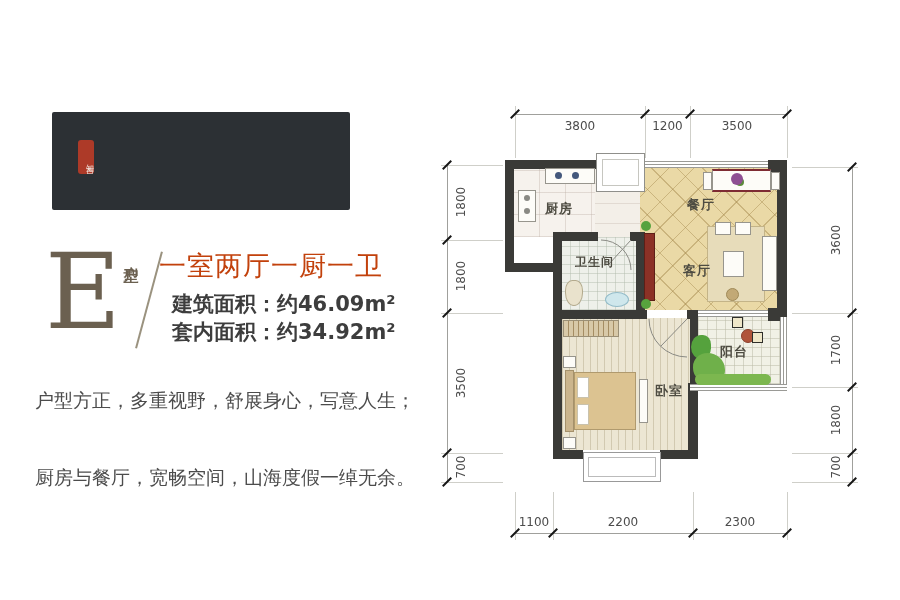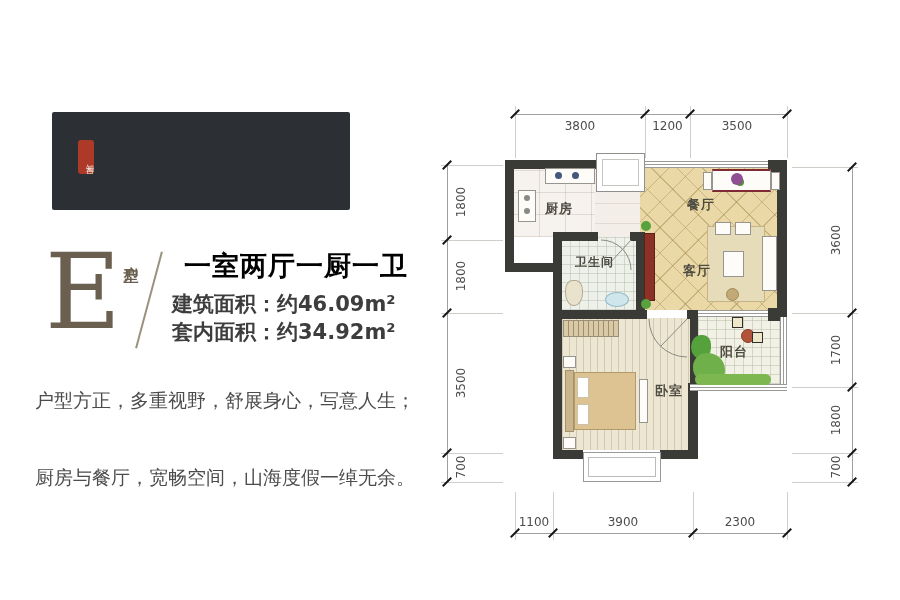--- a/index.html
+++ b/index.html
@@ -13,21 +13,21 @@
         color:#f4e9e2;font-size:8px;line-height:1.15;text-align:center;padding-top:3px;box-sizing:border-box;
         writing-mode:vertical-rl;letter-spacing:1px;}
   .brand{position:absolute;left:64px;top:18px;width:226px;height:64px;line-height:64px;text-align:center;
          color:#f7f6f3;font-size:44px;font-family:"DejaVu Serif","Liberation Serif",serif;letter-spacing:4px;white-space:nowrap;}
 
   .big-e{position:absolute;left:45px;top:243px;font-size:104px;line-height:0.95;color:#6b6050;
          font-family:"DejaVu Serif","Liberation Serif",serif;font-weight:400;}
   .type-vert{position:absolute;left:121px;top:253px;writing-mode:vertical-rl;font-size:15px;font-weight:700;
              color:#6b6050;letter-spacing:3px;}
   .slash{position:absolute;left:148px;top:250px;width:2px;height:100px;background:#9a927f;transform:rotate(15deg);}
-  .unit-title{position:absolute;left:184px;top:248px;font-size:27px;font-weight:700;color:#000000;letter-spacing:1px;white-space:nowrap;}
+  .unit-title{position:absolute;left:159px;top:248px;font-size:27px;font-weight:400;color:#c2410c;letter-spacing:1px;white-space:nowrap;}
   .area-line{position:absolute;left:172px;font-size:21px;font-weight:600;color:#3d3d3d;white-space:nowrap;}
   .a1{top:290px;} .a2{top:318px;}
   .desc-line{position:absolute;left:35px;width:400px;font-size:19px;color:#4c4c4c;white-space:nowrap;}
   .d1{top:388px;} .d2{top:427px;} .d3{top:465px;}
 
   
   .plan{position:absolute;left:505px;top:160px;width:282px;height:322px;}
   .floor{position:absolute;}
   .f-kitchen{left:8px;top:8px;width:127px;height:69px;background:#f6f2ed;
      background-image:repeating-linear-gradient(0deg,rgba(185,170,160,.35) 0 1px,transparent 1px 22px),
@@ -228,17 +228,17 @@
   <div class="ext" style="left:515px;top:492px;width:1px;height:48px"></div>
   <div class="ext" style="left:553px;top:492px;width:1px;height:48px"></div>
   <div class="ext" style="left:693px;top:492px;width:1px;height:48px"></div>
   <div class="ext" style="left:787px;top:492px;width:1px;height:48px"></div>
   <div class="dim-line" style="left:515px;top:533px;width:272px;height:1px"></div>
   <div class="tick" style="left:509px;top:532px"></div>
   <div class="tick" style="left:547px;top:532px"></div>
   <div class="tick" style="left:687px;top:532px"></div>
   <div class="tick" style="left:781px;top:532px"></div>
   <div class="dlabel" style="left:504px;top:515px;width:60px">1100</div>
-  <div class="dlabel" style="left:588px;top:515px;width:70px">3900</div>
+  <div class="dlabel" style="left:588px;top:515px;width:70px">2200</div>
   <div class="dlabel" style="left:705px;top:515px;width:70px">2300</div>
 
 
 </div>
 
 </body></html>

